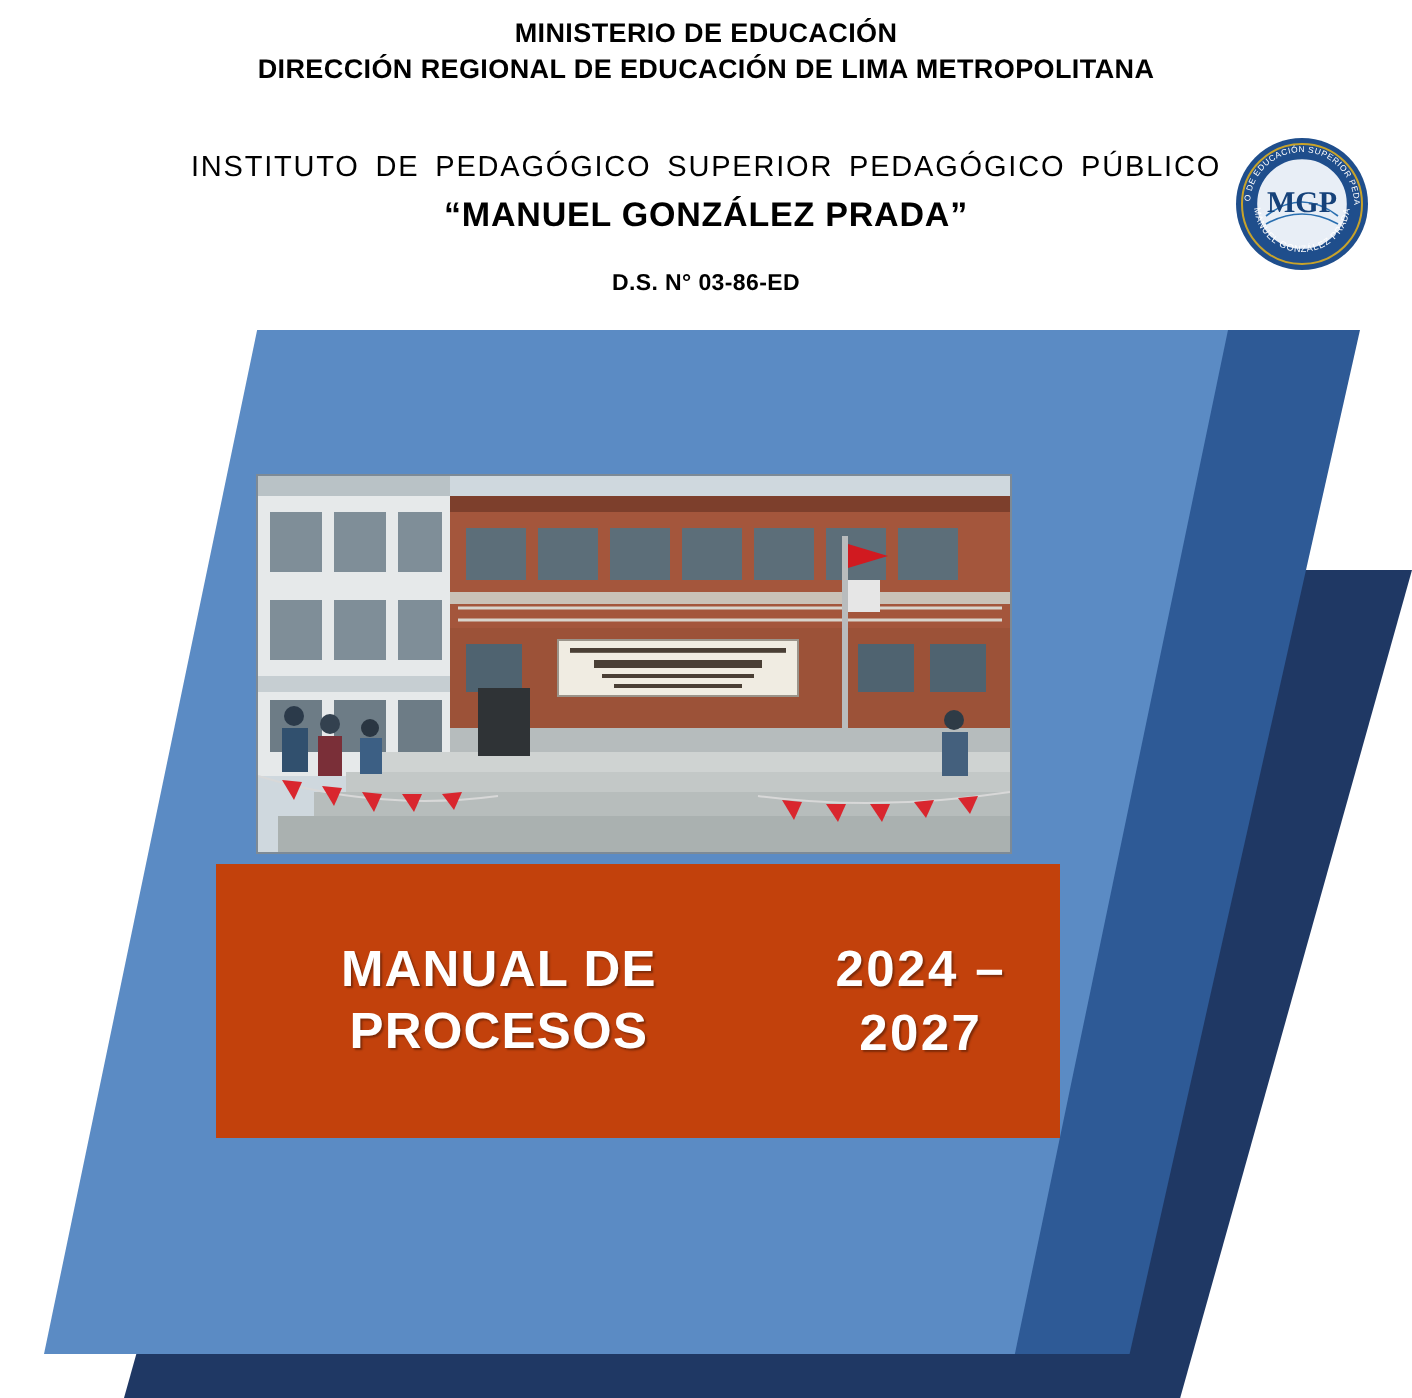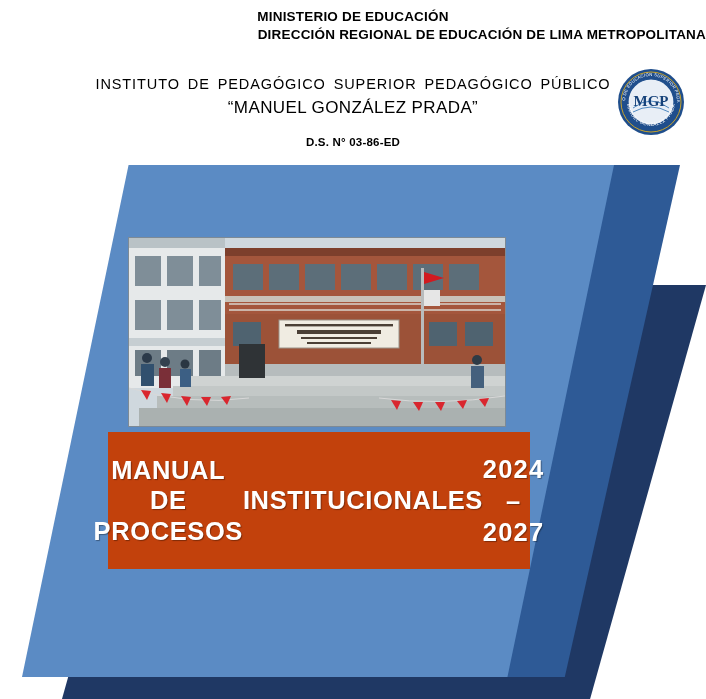--- a/index.html
+++ b/index.html
@@ -29,33 +29,32 @@
     font-weight: bold;
     letter-spacing: 0.2px;
     margin-top: 8px;
     line-height: 1.35;
   }
   .region {
     font-size: 13.5px;
     font-weight: bold;
     letter-spacing: 0.2px;
     line-height: 1.35;
-    text-align: right;
   }
   .institute {
     margin-top: 30px;
     font-size: 14.5px;
     font-weight: normal;
     letter-spacing: 0.9px;
     word-spacing: 3px;
     line-height: 1.4;
   }
   .institute-name {
     font-size: 17px;
-    font-weight: normal;
+    font-weight: bold;
     letter-spacing: 0.4px;
     margin-top: 3px;
     text-align: center;
   }
   .decree {
     margin-top: 18px;
     font-size: 11.5px;
     font-weight: bold;
     letter-spacing: 0.2px;
   }
@@ -280,15 +279,14 @@
         <path d="M306 164 l10 0 -4 9 z"></path>
         <path d="M328 163 l10 -1 -4 9 z"></path>
         <path d="M350 161 l10 -1 -4 9 z"></path>
       </g>
     </g>
   </svg>
 </div>
 
 <div class="title-box">
   <div class="title-line">MANUAL DE PROCESOS</div>
-  <div class="title-line">INSTITUCIONALES</div>
   <div class="title-years">2024 – 2027</div>
 </div>
 
 </body></html>

